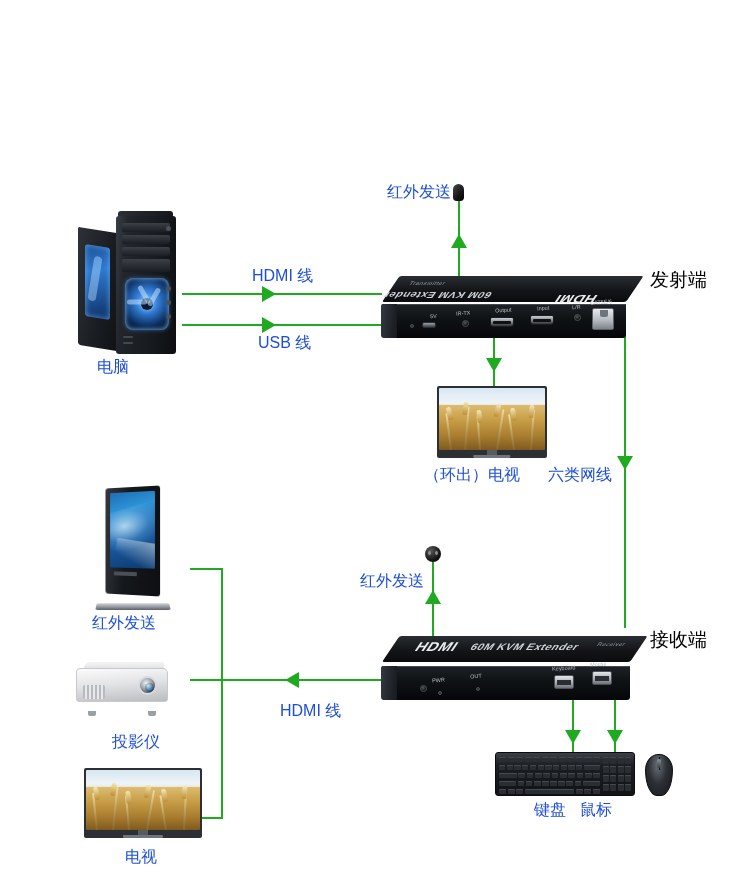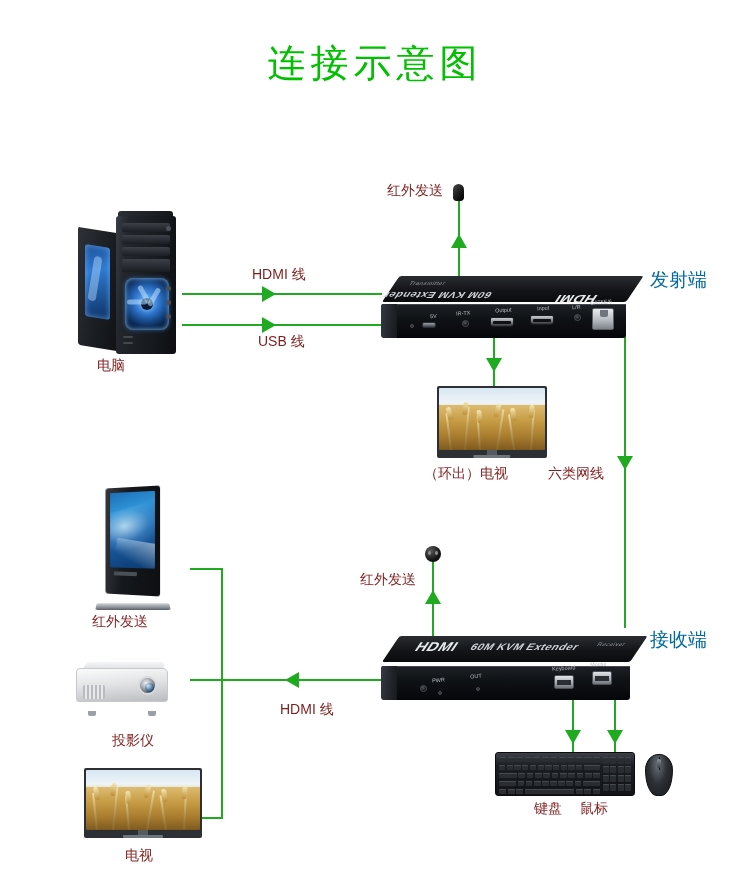--- a/index.html
+++ b/index.html
@@ -24,26 +24,26 @@
     font-size: 38px;
     letter-spacing: 5px;
     color: #00c000;
     font-weight: 400;
     line-height: 1;
   }
 
   
   .lbl {
     position: absolute;
-    font-size: 14px;
-    color: #7f1d1d;
+    font-size: 16px;
+    color: #1d4ed8;
     white-space: nowrap;
     line-height: 1.1;
   }
-  .lbl.big { font-size: 19px; color: #0369a1; }
+  .lbl.big { font-size: 19px; color: #000000; }
 
   
   .wire {
     position: absolute;
     background: #1faa1f;
   }
   .wire.h { height: 2px; }
   .wire.v { width: 2px; }
 
   .arrow {
@@ -390,21 +390,20 @@
   .mouse .split {
     position:absolute; left:50%; top:3px; width:1px; height:13px; margin-left:-.5px;
     background:#0d0f11;
   }
 </style>
 </head>
 <body>
 
 <div id="canvas">
 
-  <div class="title">连接示意图</div>
 
   <div class="wire h" style="left:182px; top:293px; width:200px;"></div>
   <div class="arrow right" style="left:262px; top:286px;"></div>
   <div class="lbl" style="left:252px; top:267px;">HDMI 线</div>
 
   <div class="wire h" style="left:182px; top:324px; width:200px;"></div>
   <div class="arrow right" style="left:262px; top:317px;"></div>
   <div class="lbl" style="left:258px; top:334px;">USB 线</div>
 
   <div class="wire v" style="left:458px; top:196px; height:84px;"></div>

